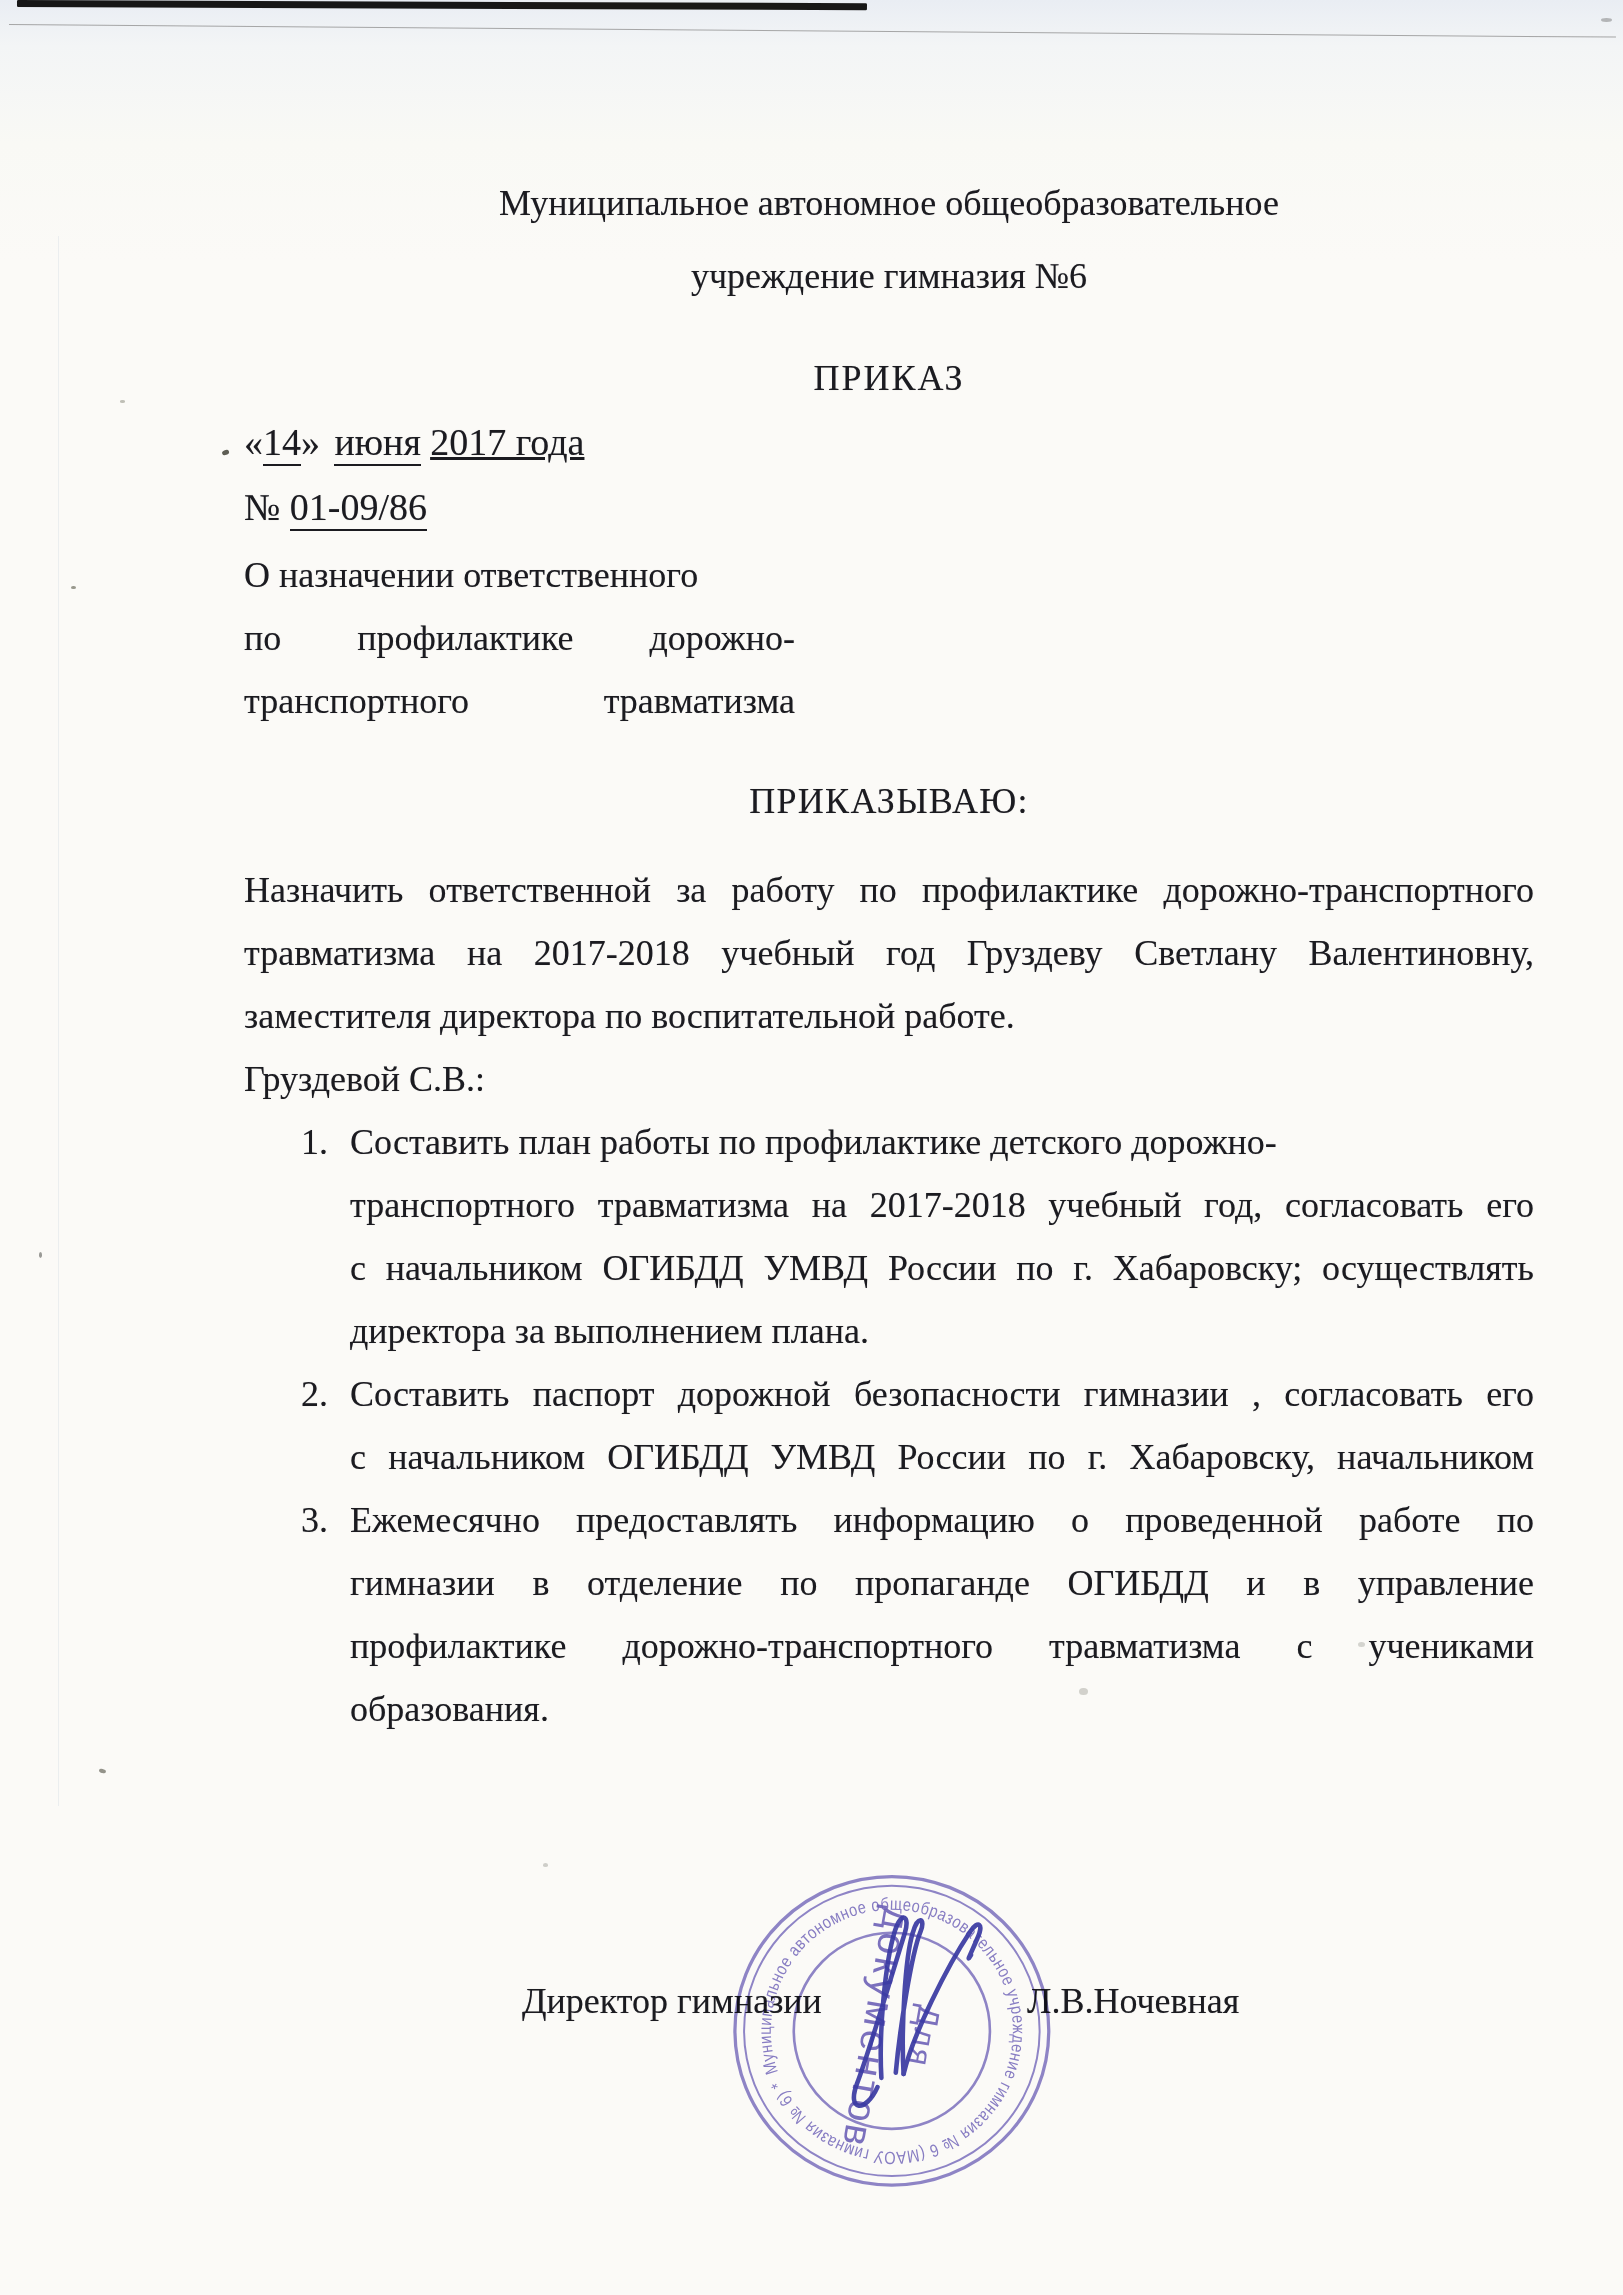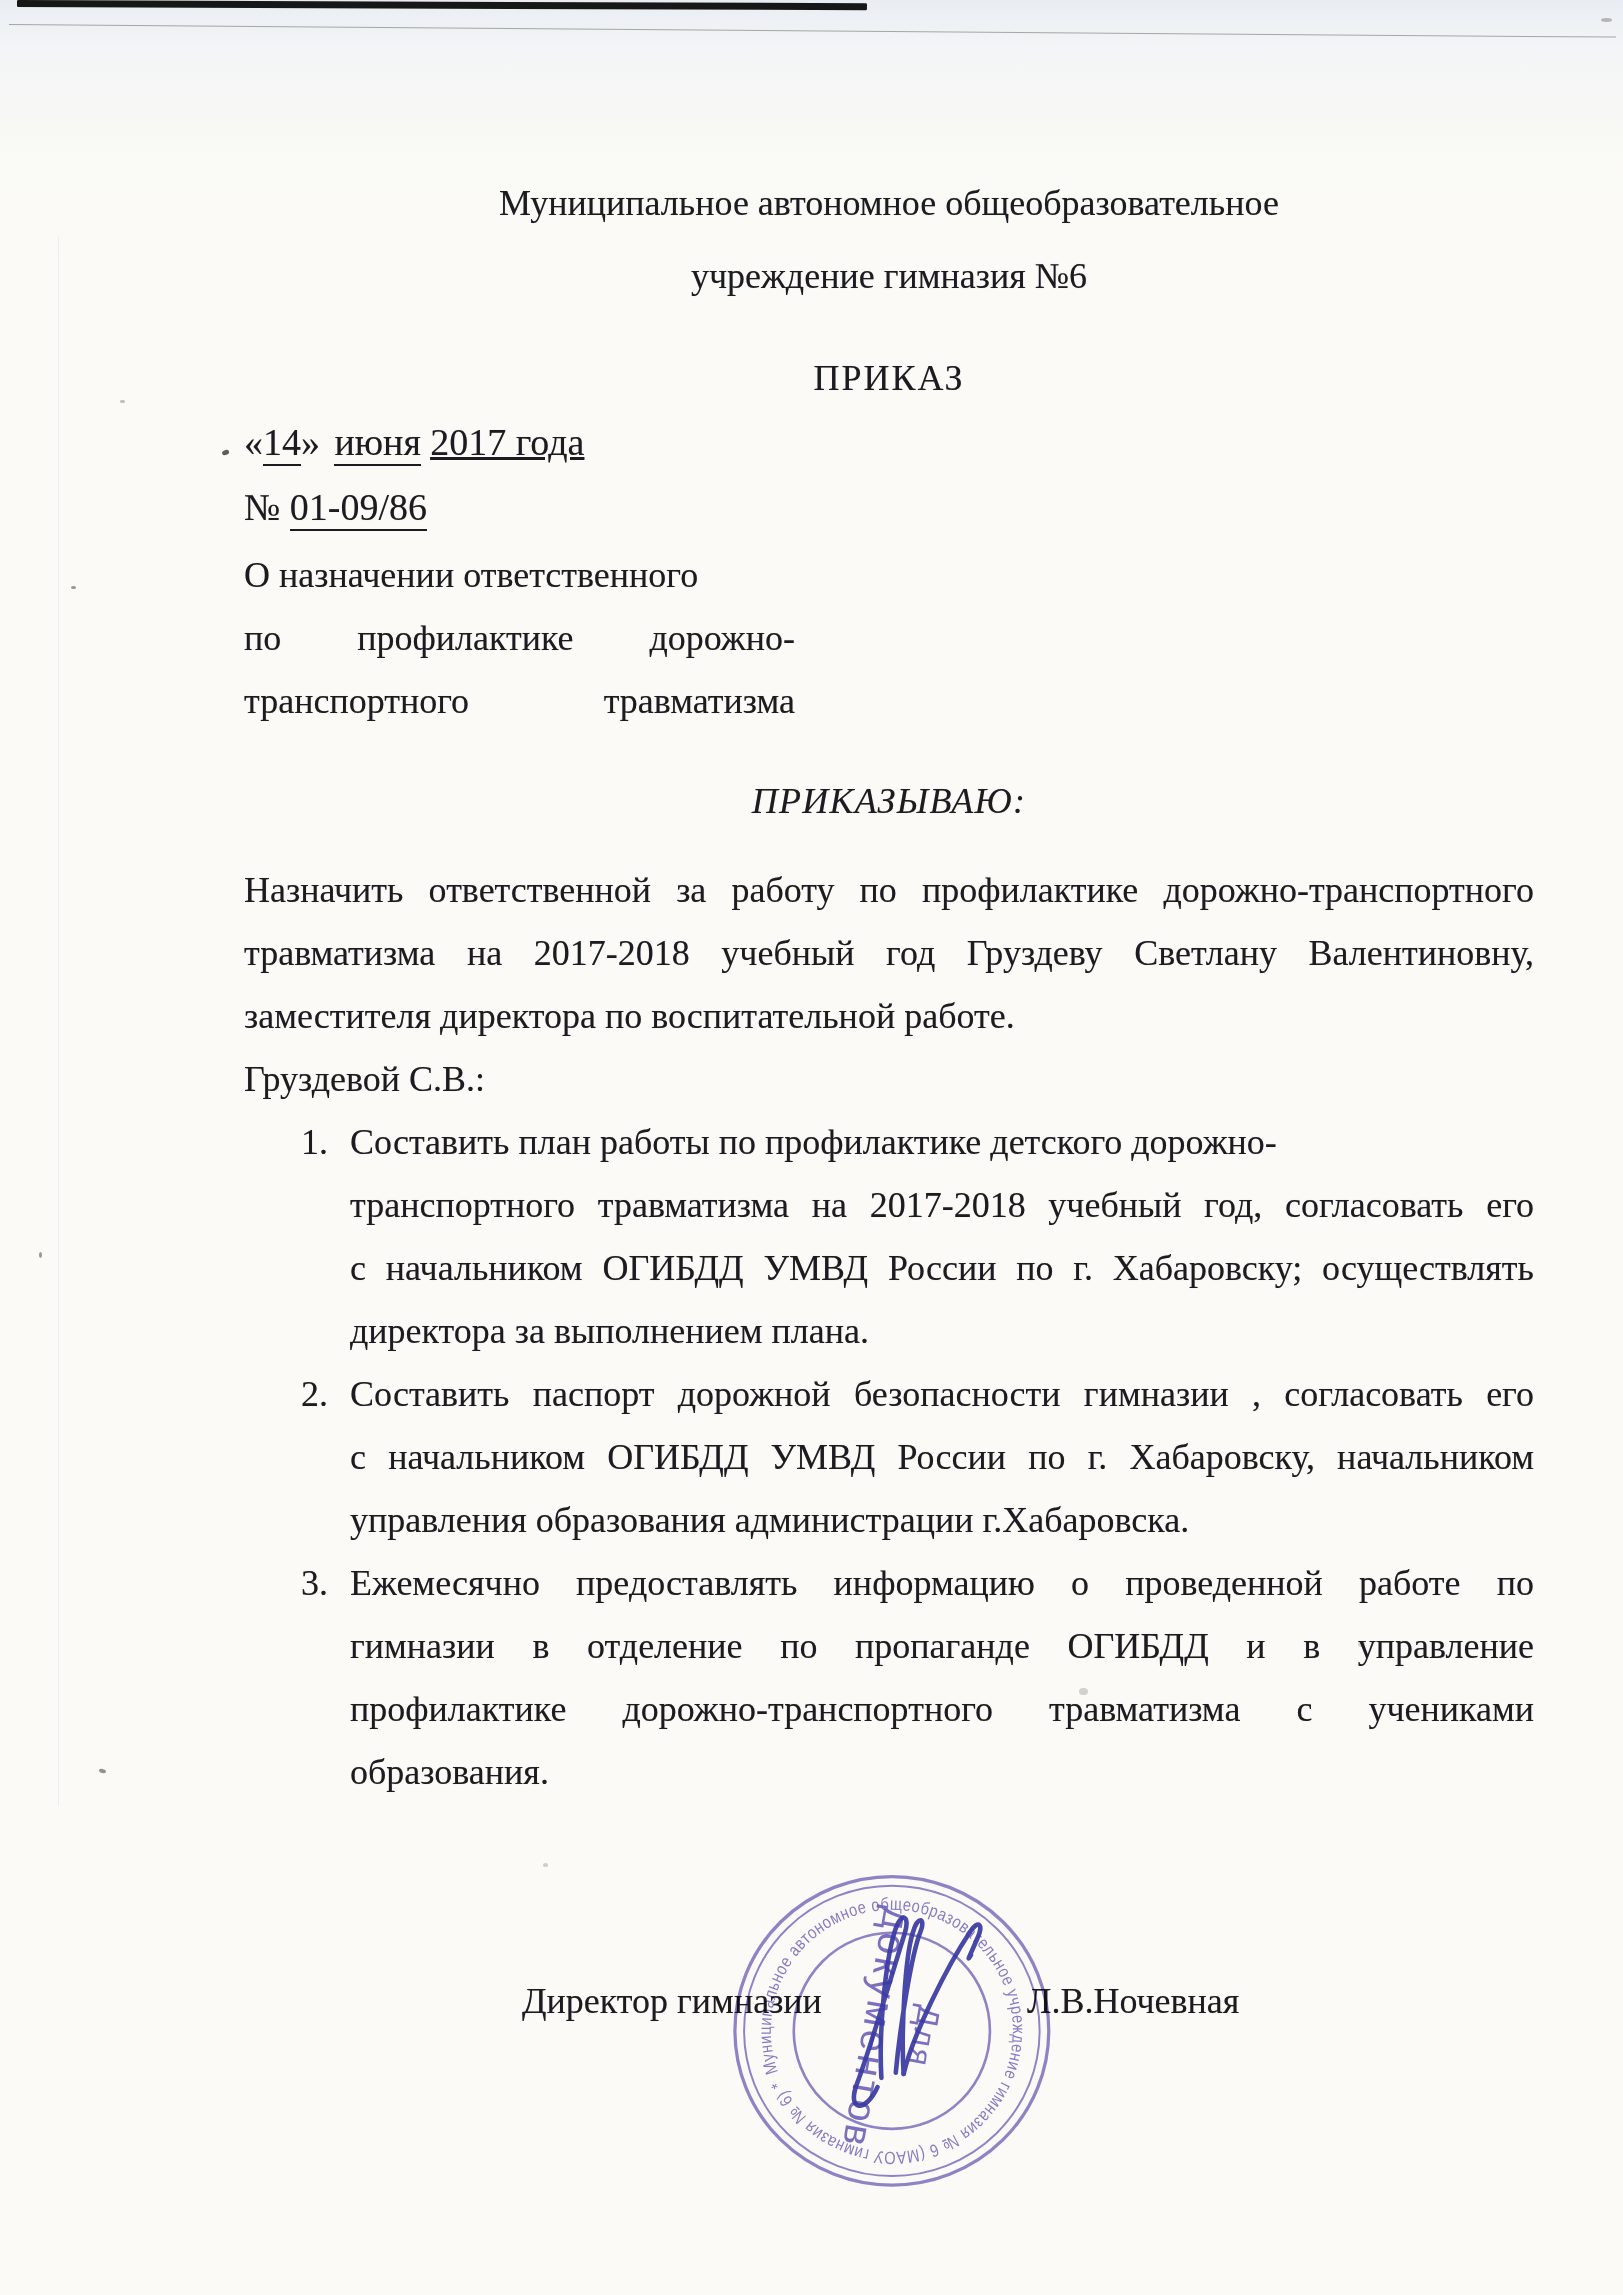--- a/index.html
+++ b/index.html
@@ -16,21 +16,21 @@
   .center{text-align:center;}
   .hdr{line-height:73px;padding-top:167px;}
   .title{margin-top:34px;letter-spacing:2px;}
   .dateline{font-size:38px;line-height:65px;}
   .numline{font-size:38px;line-height:65px;}
   .u{border-bottom:2.6px solid #1b1b20;padding-bottom:1.3px;}
   .month{margin-left:14.4px;}
   .yeartail{margin-left:9.2px;text-decoration:underline;}
   .subject{width:551px;margin-top:3.9px;}
   .jl{text-align:justify;text-align-last:justify;}
-  .orderword{margin-top:37px;letter-spacing:1.3px;font-style:italic;}
+  .orderword{margin-top:37px;letter-spacing:1.3px;}
   .preamble{margin-top:26px;}
   .item{position:relative;margin-left:106px;width:1184px;}
   .item .num{position:absolute;left:-49px;top:0;}
   .sig-role{position:absolute;left:278px;top:1970px;white-space:nowrap;}
   .sig-name{position:absolute;left:783px;top:1970px;white-space:nowrap;}
   .stamp-wrap{position:absolute;left:731px;top:1870px;width:323px;height:323px;mix-blend-mode:multiply;}
   
   .scan-bar{position:absolute;left:17px;top:0;width:850px;height:6.5px;background:#171717;transform:rotate(.22deg);transform-origin:left top;border-radius:1.3px;}
   .scan-line{position:absolute;left:9.2px;top:23.6px;width:1607px;height:1.3px;background:#989898;opacity:.85;transform:rotate(.45deg);transform-origin:left top;}
   .streak{position:absolute;left:58px;top:236px;width:1.3px;height:1570px;background:#dfe3e9;opacity:.55;}
@@ -96,21 +96,20 @@
       <div>Составить план работы по профилактике детского дорожно-</div>
       <div class="jl">транспортного травматизма на 2017-2018  учебный год, согласовать его</div>
       <div class="jl">с начальником ОГИБДД УМВД России по г. Хабаровску; осуществлять</div>
       <div>директора за выполнением плана.</div>
     </div>
 
     <div class="item">
       <span class="num">2.</span>
       <div class="jl">Составить паспорт дорожной безопасности гимназии , согласовать его</div>
       <div class="jl">с начальником ОГИБДД УМВД России по г. Хабаровску, начальником</div>
-      <div>управления образования администрации г.Хабаровска.</div>
     </div>
 
     <div class="item">
       <span class="num">3.</span>
       <div class="jl">Ежемесячно предоставлять информацию о проведенной работе по</div>
       <div class="jl">гимназии в отделение по пропаганде ОГИБДД и в управление</div>
       <div class="jl">профилактике дорожно-транспортного травматизма с учениками</div>
       <div>образования.</div>
     </div>
 

